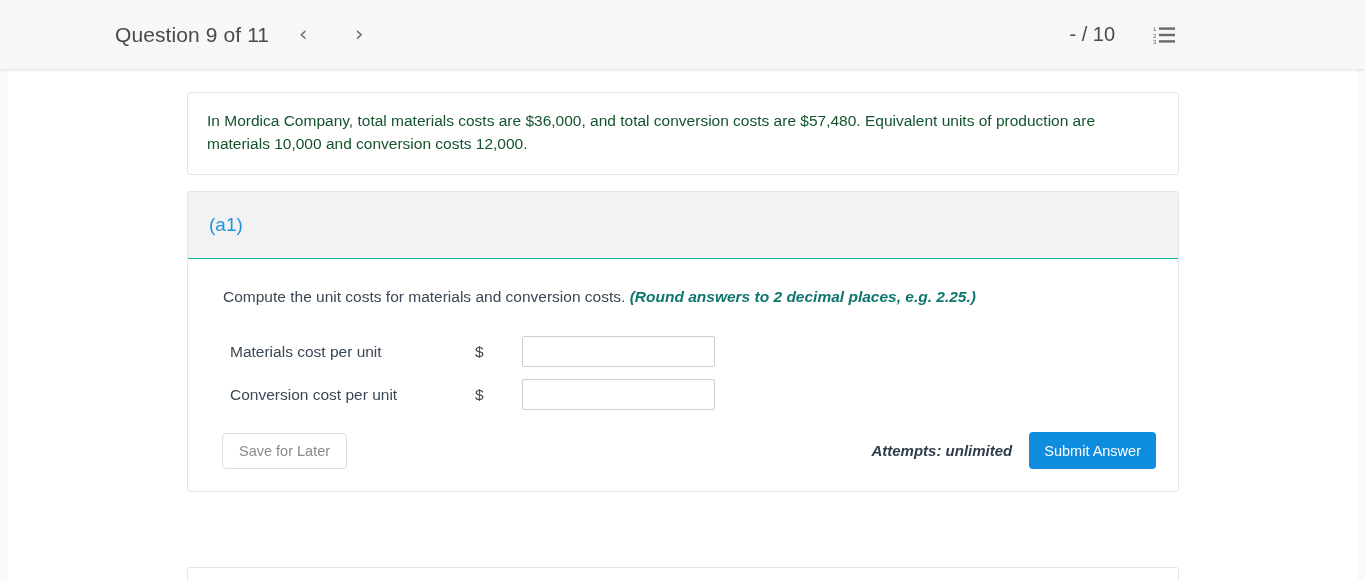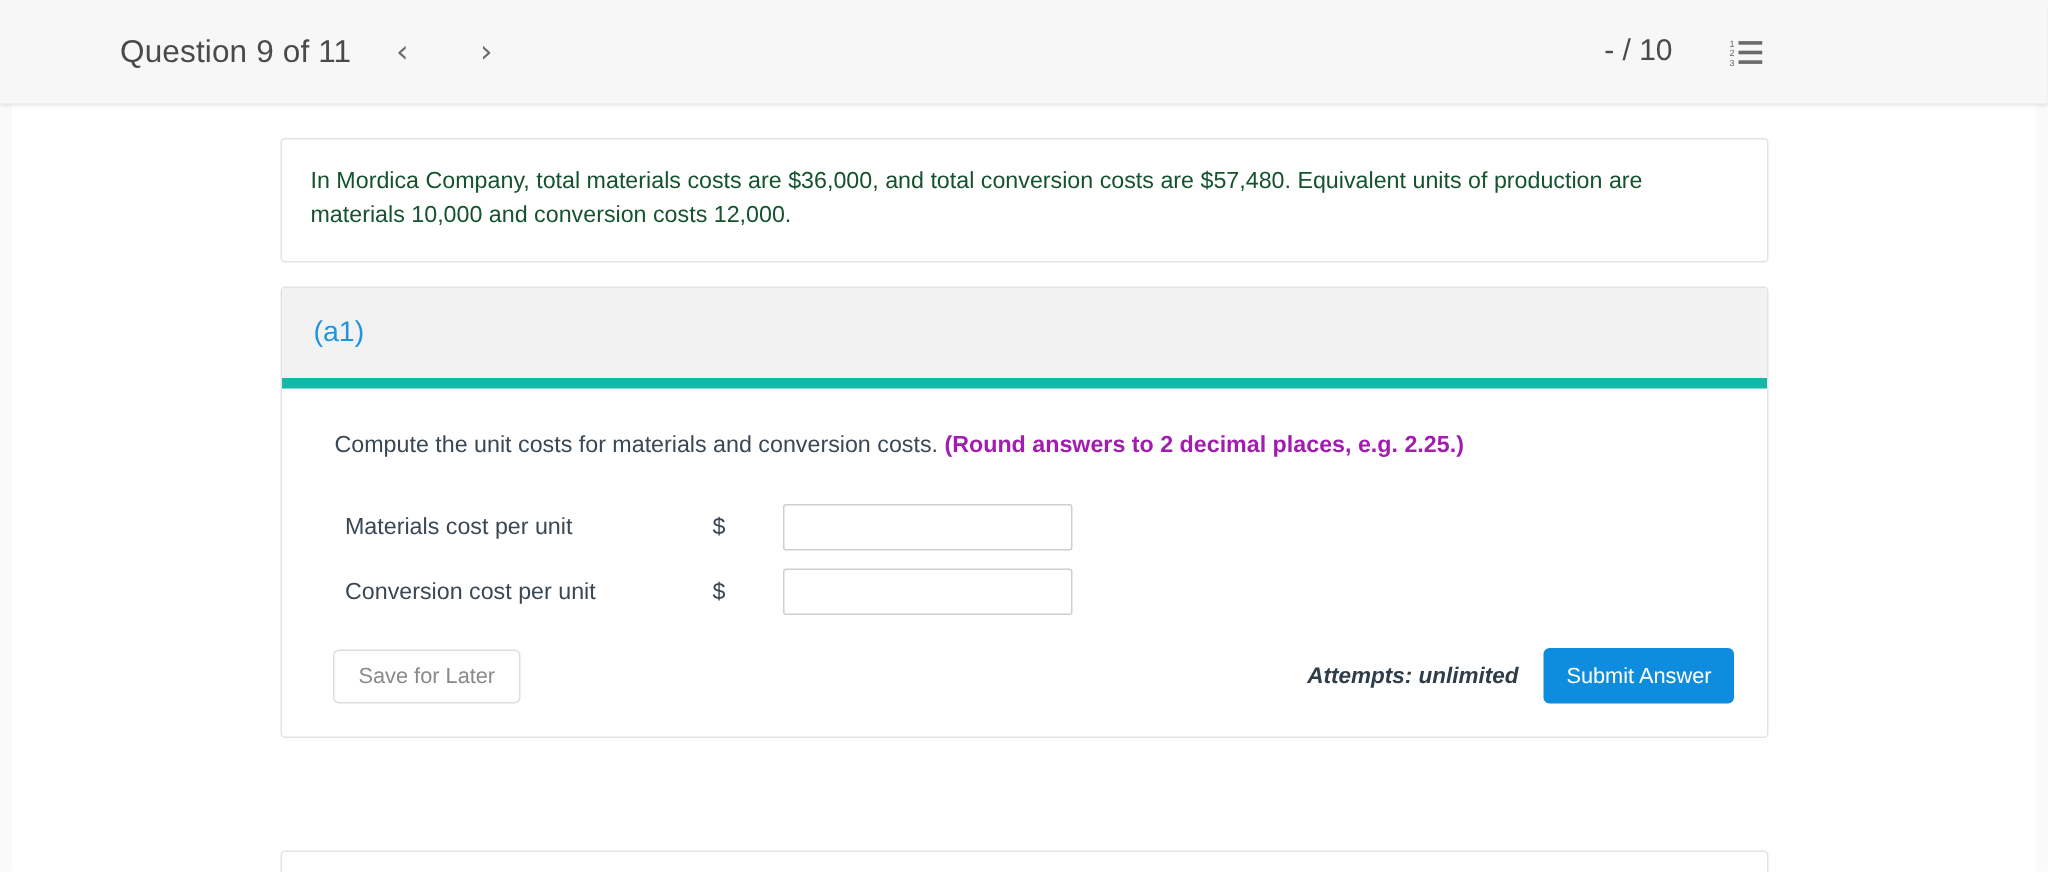--- a/index.html
+++ b/index.html
@@ -25,21 +25,21 @@
     background: #f7f7f8;
     box-shadow: 0 1px 3px rgba(0,0,0,0.13);
     display: flex;
     align-items: center;
     box-sizing: border-box;
     z-index: 5;
   }
   .header-left {
     display: flex;
     align-items: center;
-    margin-left: 80px;
+    margin-left: 115px;
   }
   .q-title {
     font-size: 21px;
     color: #4a4a4a;
     letter-spacing: 0.1px;
     white-space: nowrap;
   }
   .nav-btn {
     width: 34px;
     height: 34px;
@@ -118,42 +118,43 @@
     left: 179px;
     top: 122px;
     width: 992px;
     box-sizing: border-box;
     border: 1px solid #e3e3e3;
     border-radius: 3px;
     background: #ffffff;
   }
   .part-head {
     background: #f2f2f2;
-    border-bottom: 7px solid #14b8a6;
+    border-bottom: 1px solid #14b8a6;
     height: 67px;
     display: flex;
     align-items: center;
     padding-left: 21px;
     box-sizing: border-box;
   }
   .part-label {
     color: #1e96dd;
     font-size: 19px;
   }
   .part-body {
     padding: 27px 0 0 0;
   }
   .prompt-row {
     padding-left: 35px;
     font-size: 15.5px;
     line-height: 21px;
   }
   .prompt-red {
-    color: #a21caf;
+    color: #0f766e;
     font-weight: bold;
+    font-style: italic;
   }
 
   
   .answers {
     margin-top: 23px;
     padding-left: 42px;
   }
   .ans-row {
     display: flex;
     align-items: center;

